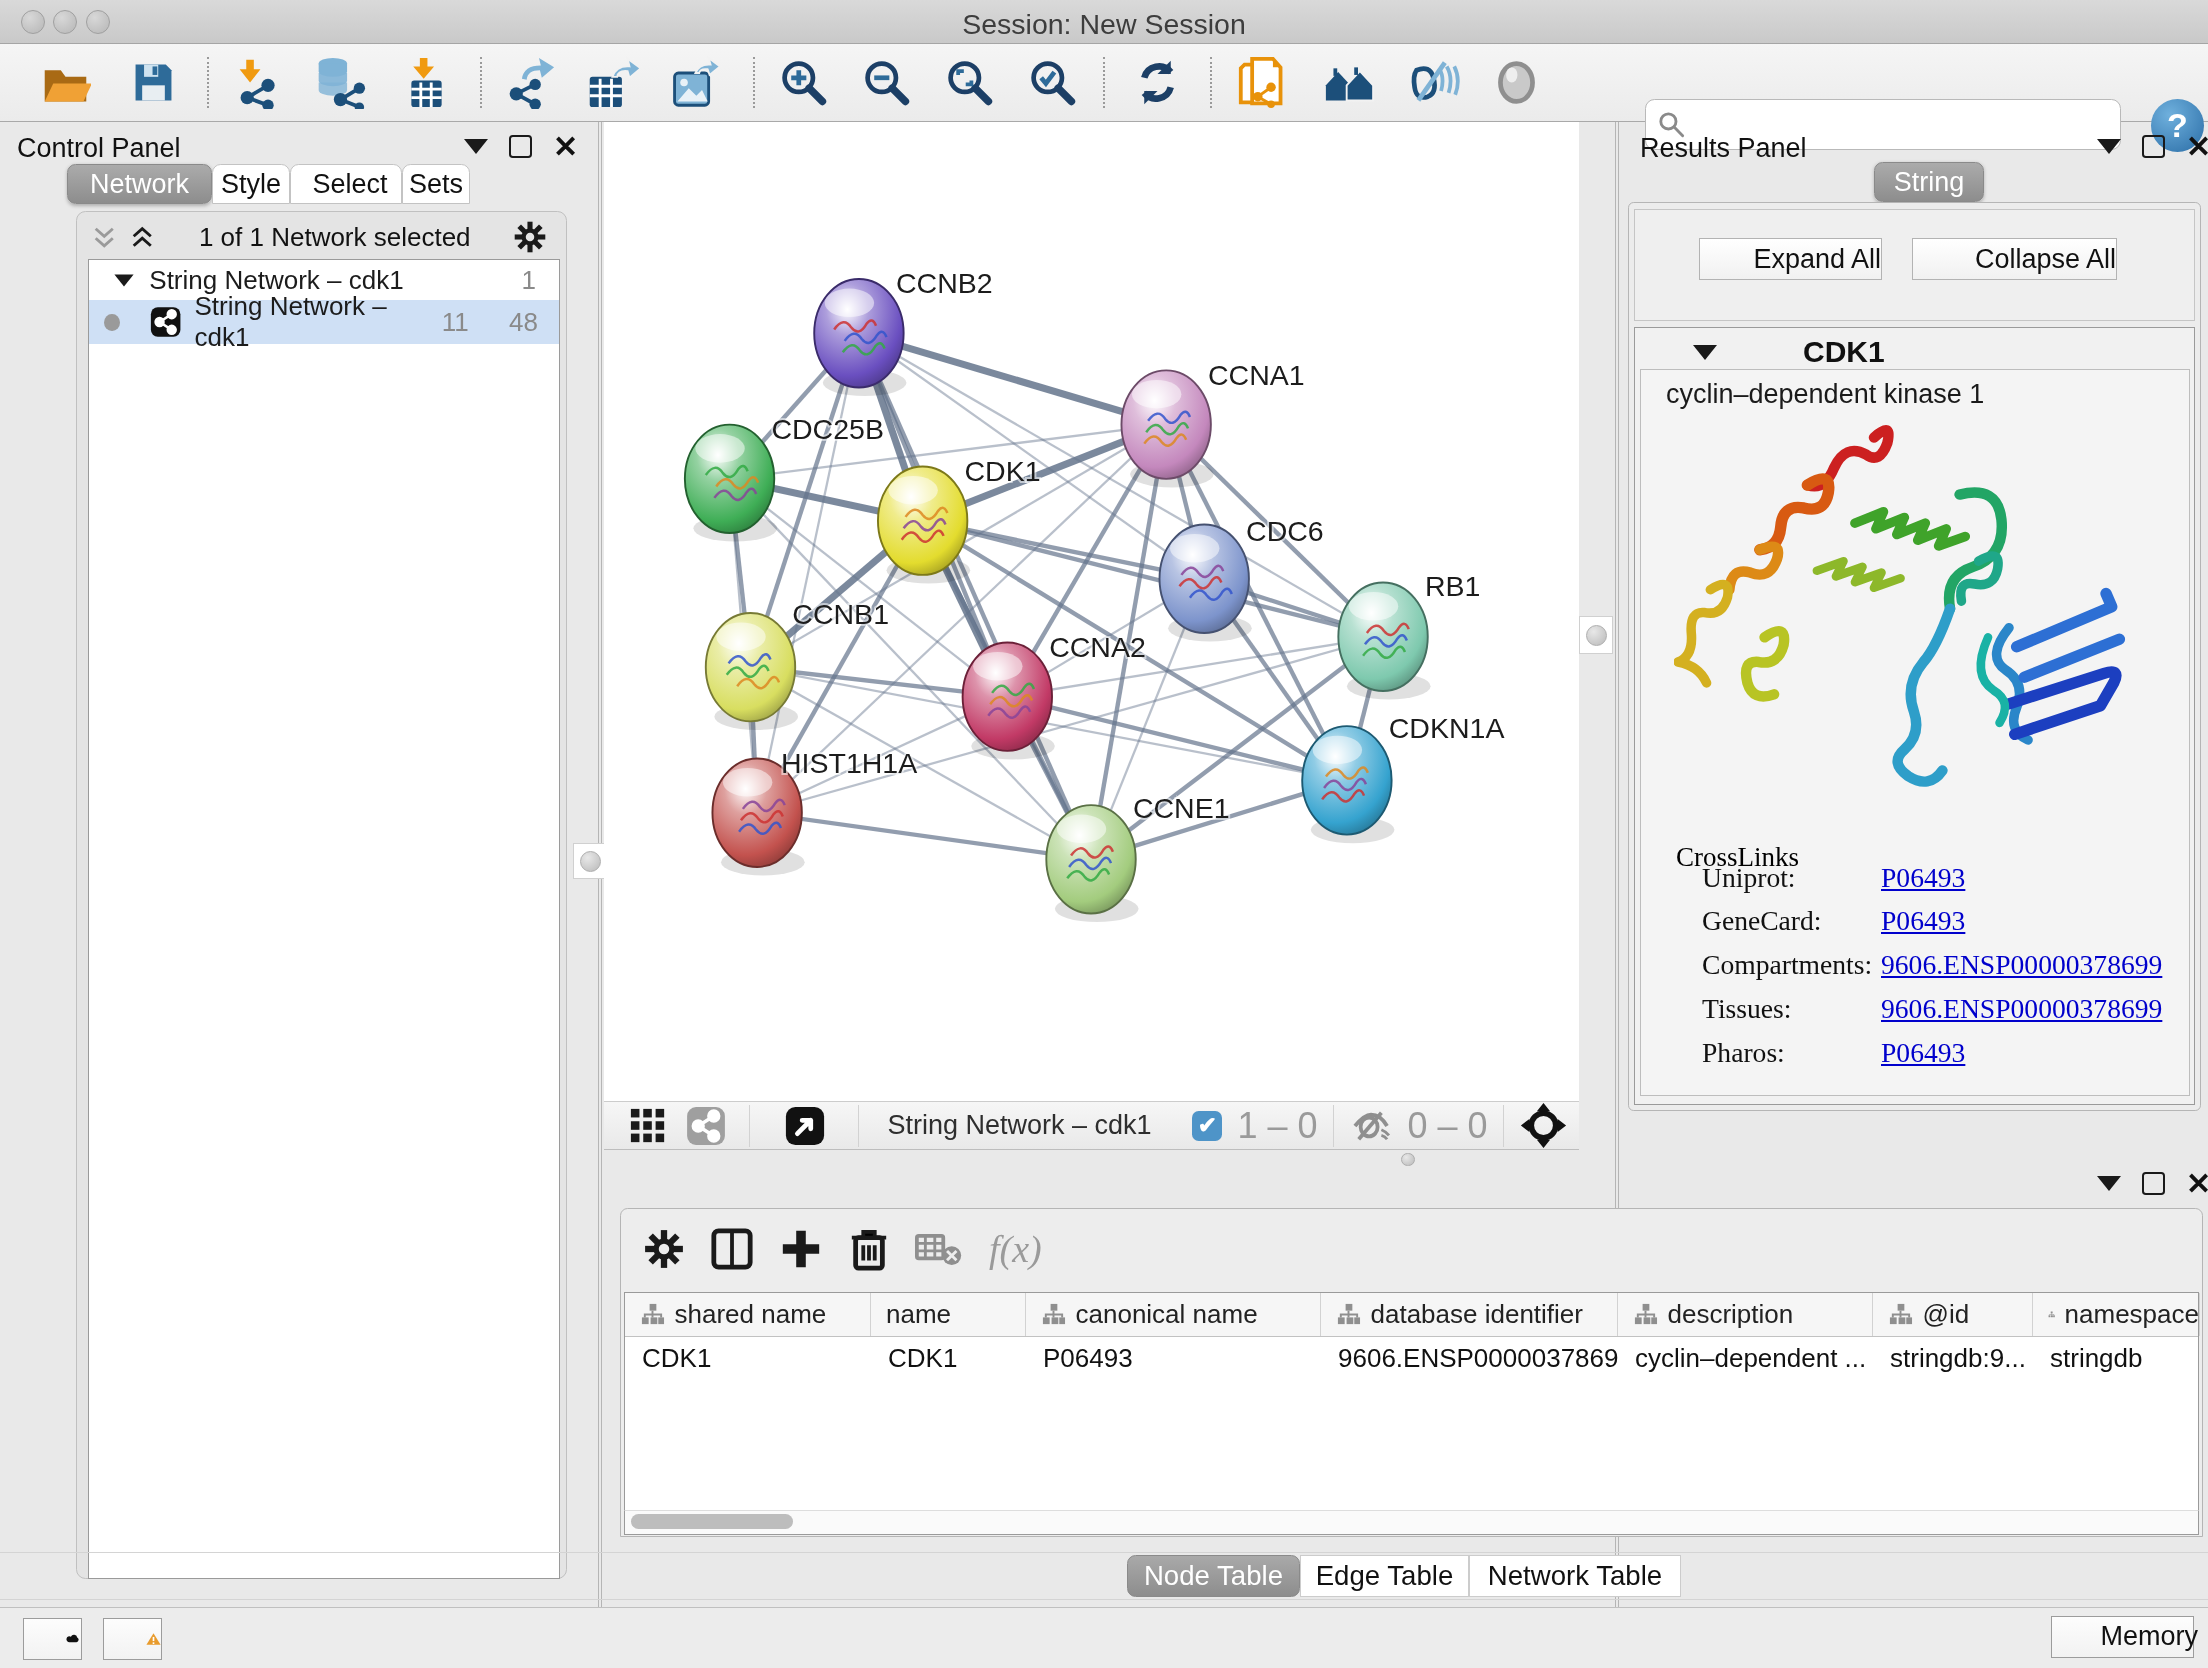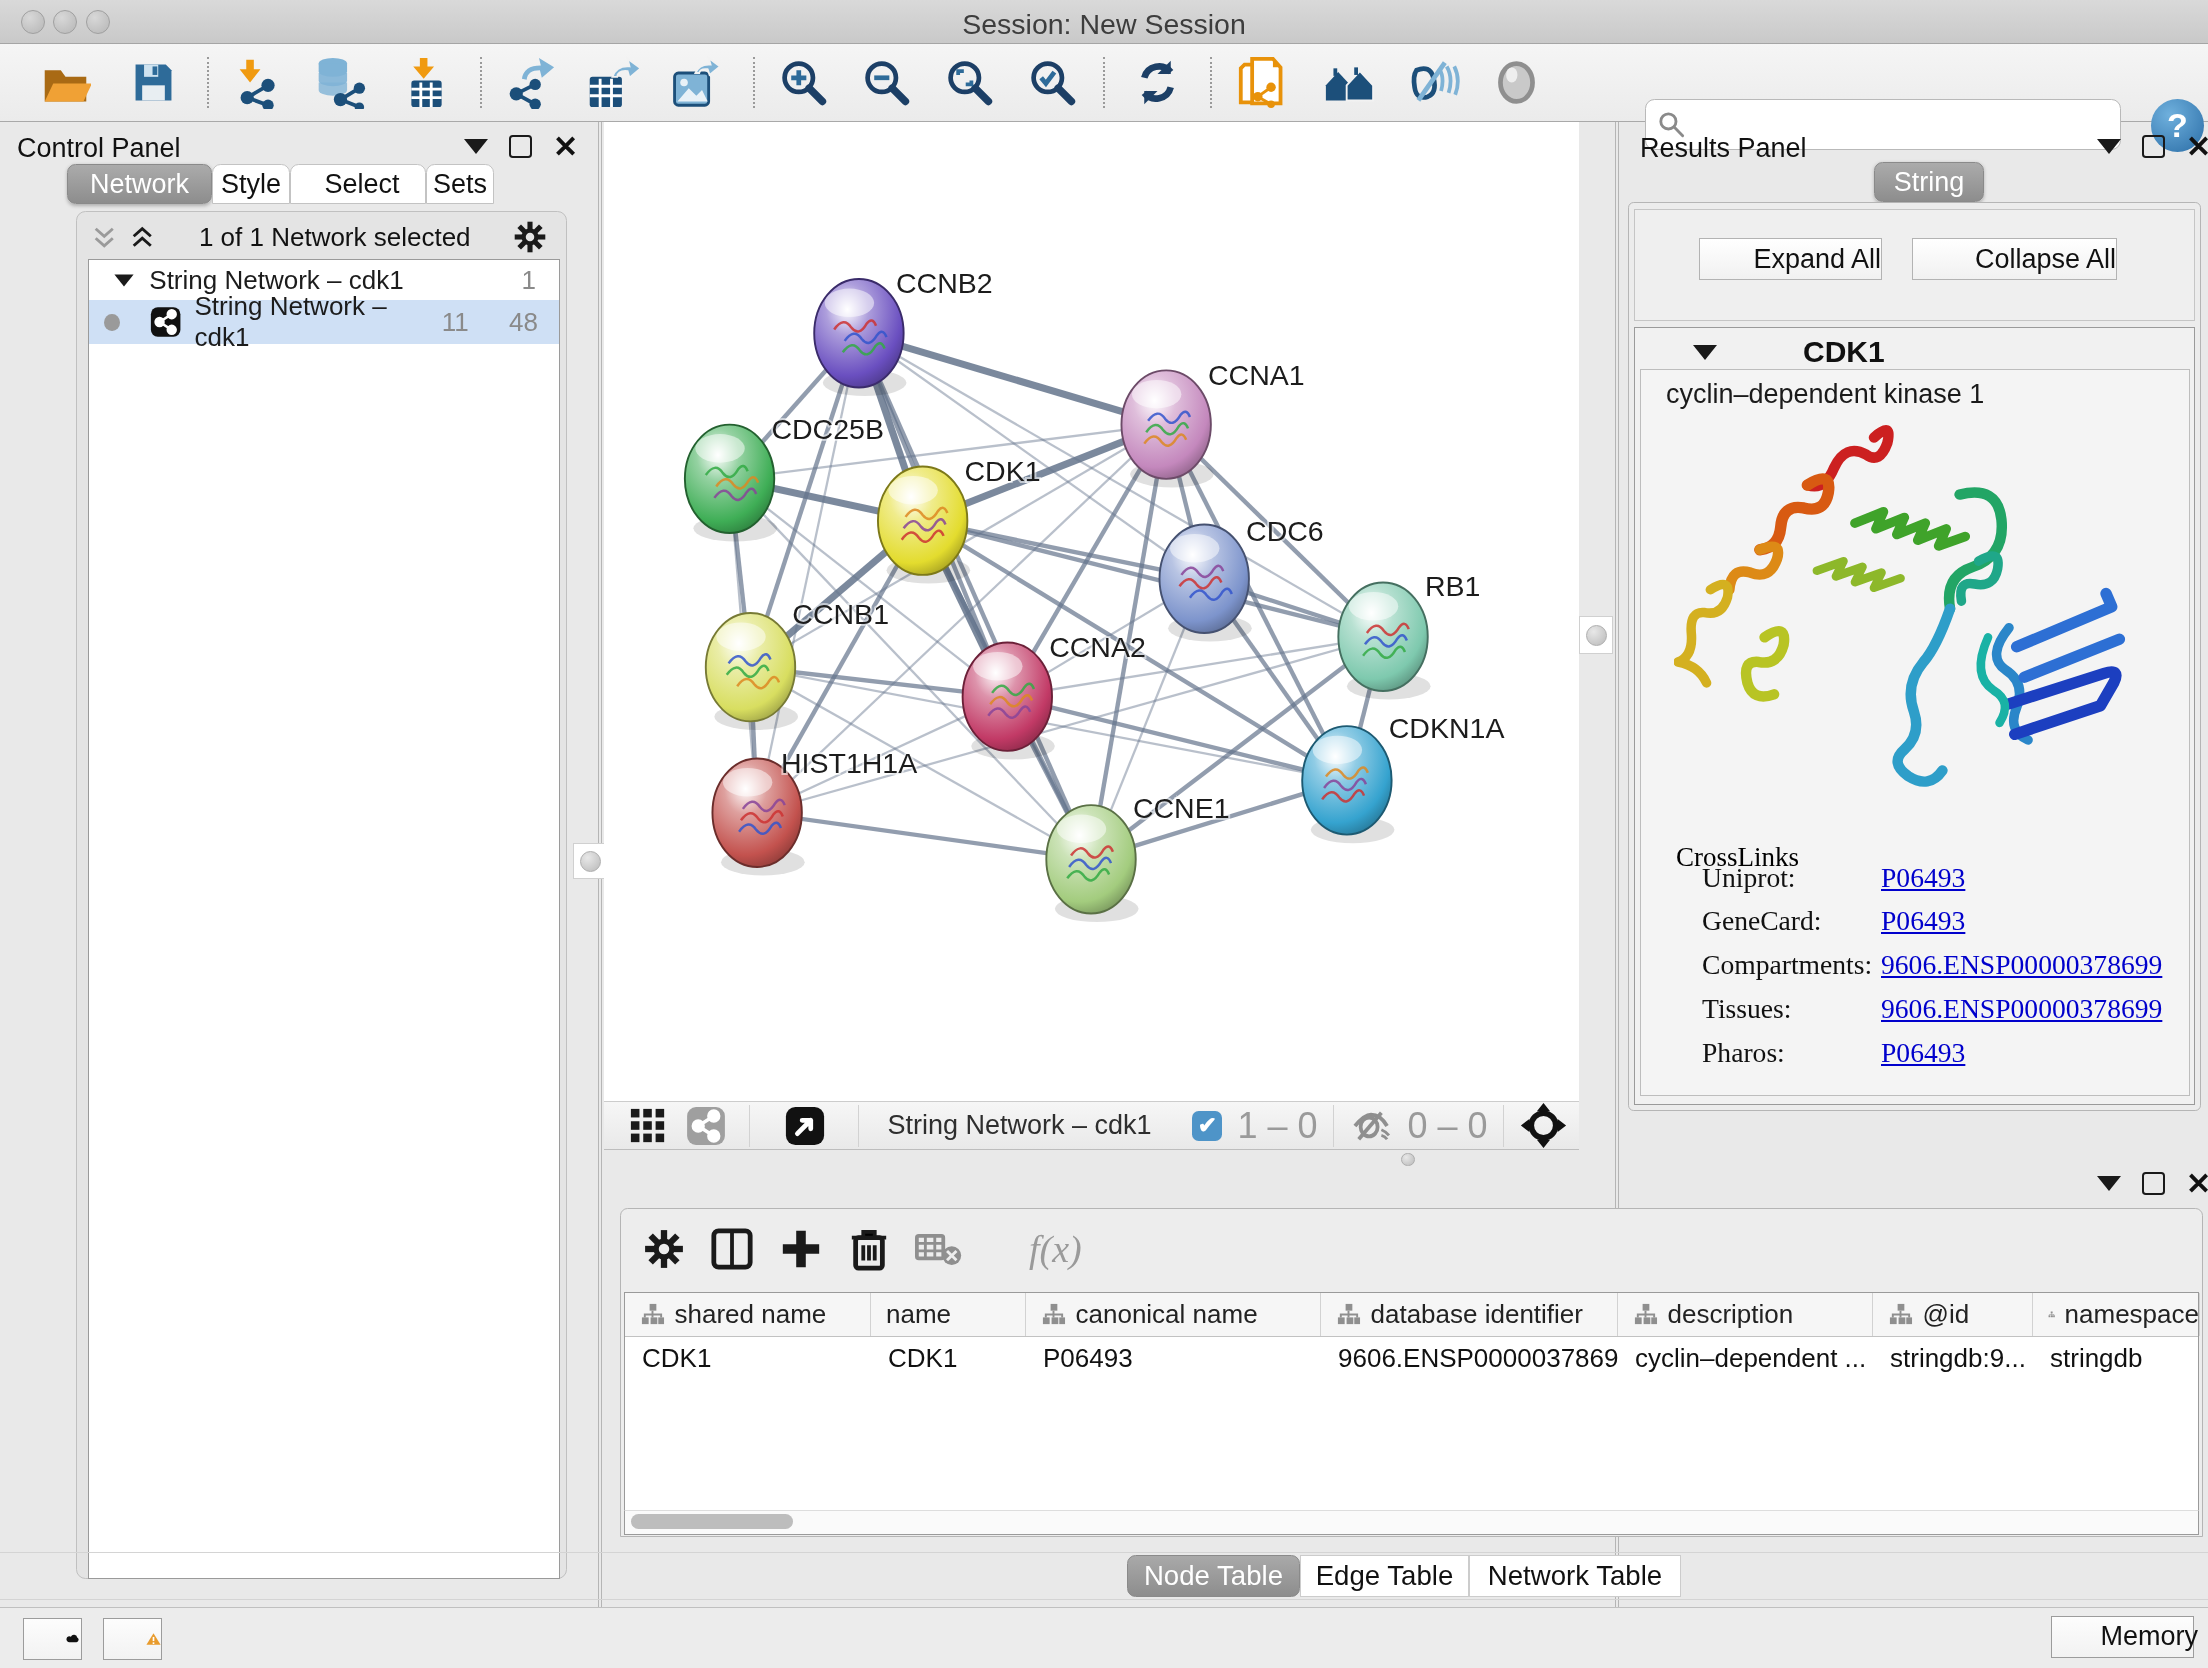--- a/index.html
+++ b/index.html
@@ -300,21 +300,21 @@
   <div class="abs" style="left:0;top:122px;width:571px;height:1486px;">
     <div class="abs panel-title" style="left:17px;top:11.4px;">Control Panel</div>
     <div class="abs panel-ctl" style="left:464px;top:13.3px;">
       <div class="tri-down"></div>
       <div class="float-sq"></div>
       <div class="close-x">✕</div>
     </div>
     <div class="abs" id="cp-tabs" style="left:67px;top:42px;width:447px;height:40px;display:flex;">
         <div class="tab sel" style="width: 145px;">Network</div>
         <div class="tab" style="width: 78px;">Style</div>
-        <div class="tab" style="width: 136px; padding-left: 8px;">Select</div>
+        <div class="tab" style="width: 112px; padding-left: 8px;">Select</div>
         <div class="tab" style="width: 68px;">Sets</div>
       </div>
   </div>
   <div class="abs cp-outer"></div>
 
   <div class="abs" style="left:90px;top:219px;width:457px;height:36px;display:flex;align-items:center;">
     <svg width="28.5" height="28.5" viewBox="0 0 30 30">
       <path d="M6 6 l9 8 9-8 M6 16 l9 8 9-8" fill="none" stroke="#9a9a9a" stroke-width="3"></path>
     </svg>
     <svg width="28.5" height="28.5" viewBox="0 0 30 30" style="margin-left:9.5px">
@@ -739,21 +739,21 @@
     <svg width="42" height="46" viewBox="0 0 44 48">
       <rect x="8" y="12" width="28" height="32" rx="3" fill="none" stroke="#1a1a1a" stroke-width="5"></rect>
       <path d="M4 12 h36 M16 12 v-6 h12 v6 M16 20 v16 M22 20 v16 M28 20 v16" stroke="#1a1a1a" stroke-width="4"></path>
     </svg>
     <svg width="49" height="38" viewBox="0 0 52 40">
       <rect x="2" y="6" width="28" height="24" rx="2" fill="none" stroke="#8f8f8f" stroke-width="4"></rect>
       <path d="M2 14 h28 M2 22 h28 M11 6 v24 M21 6 v24" stroke="#8f8f8f" stroke-width="3"></path>
       <circle cx="39" cy="27" r="10" fill="#8f8f8f"></circle>
       <path d="M34 22 l10 10 M44 22 l-10 10" stroke="#ededed" stroke-width="3"></path>
     </svg>
-    <div style="font-family:'Liberation Serif',serif;font-style:italic;font-size:38px;color:#9a9a9a;margin-left:40px;">f(x)</div>
+    <div style="font-family:'Liberation Serif',serif;font-style:italic;font-size:38px;color:#9a9a9a;">f(x)</div>
   </div>
 
   <div class="abs tbl">
     <div class="tbl-head" id="tbl-head">
         <div class="tbl-hcell" style="width: 246px; flex: 0 0 246px;">
           <svg width="25" height="25" viewBox="0 0 26 26">
             <rect x="10" y="2" width="7" height="7" fill="#8f8f8f"></rect>
             <rect x="2" y="16" width="7" height="7" fill="#8f8f8f"></rect>
             <rect x="11" y="16" width="7" height="7" fill="#8f8f8f"></rect>
             <rect x="19" y="16" width="6" height="7" fill="#8f8f8f"></rect>

